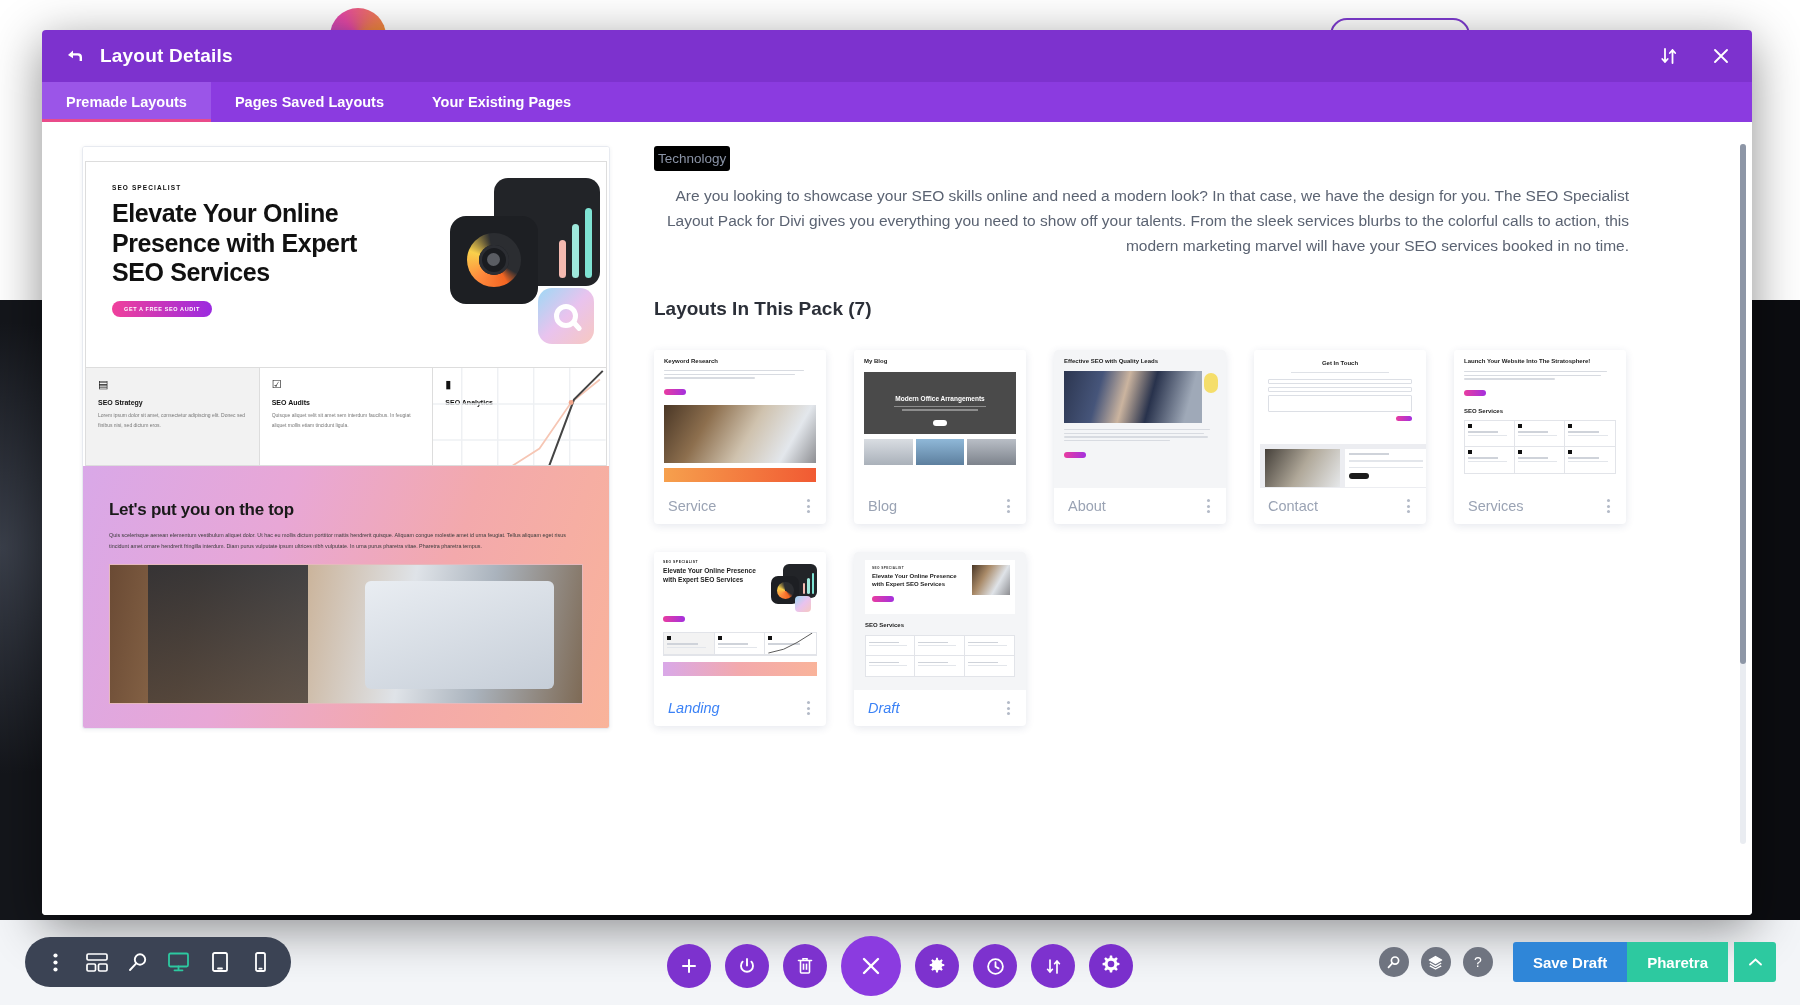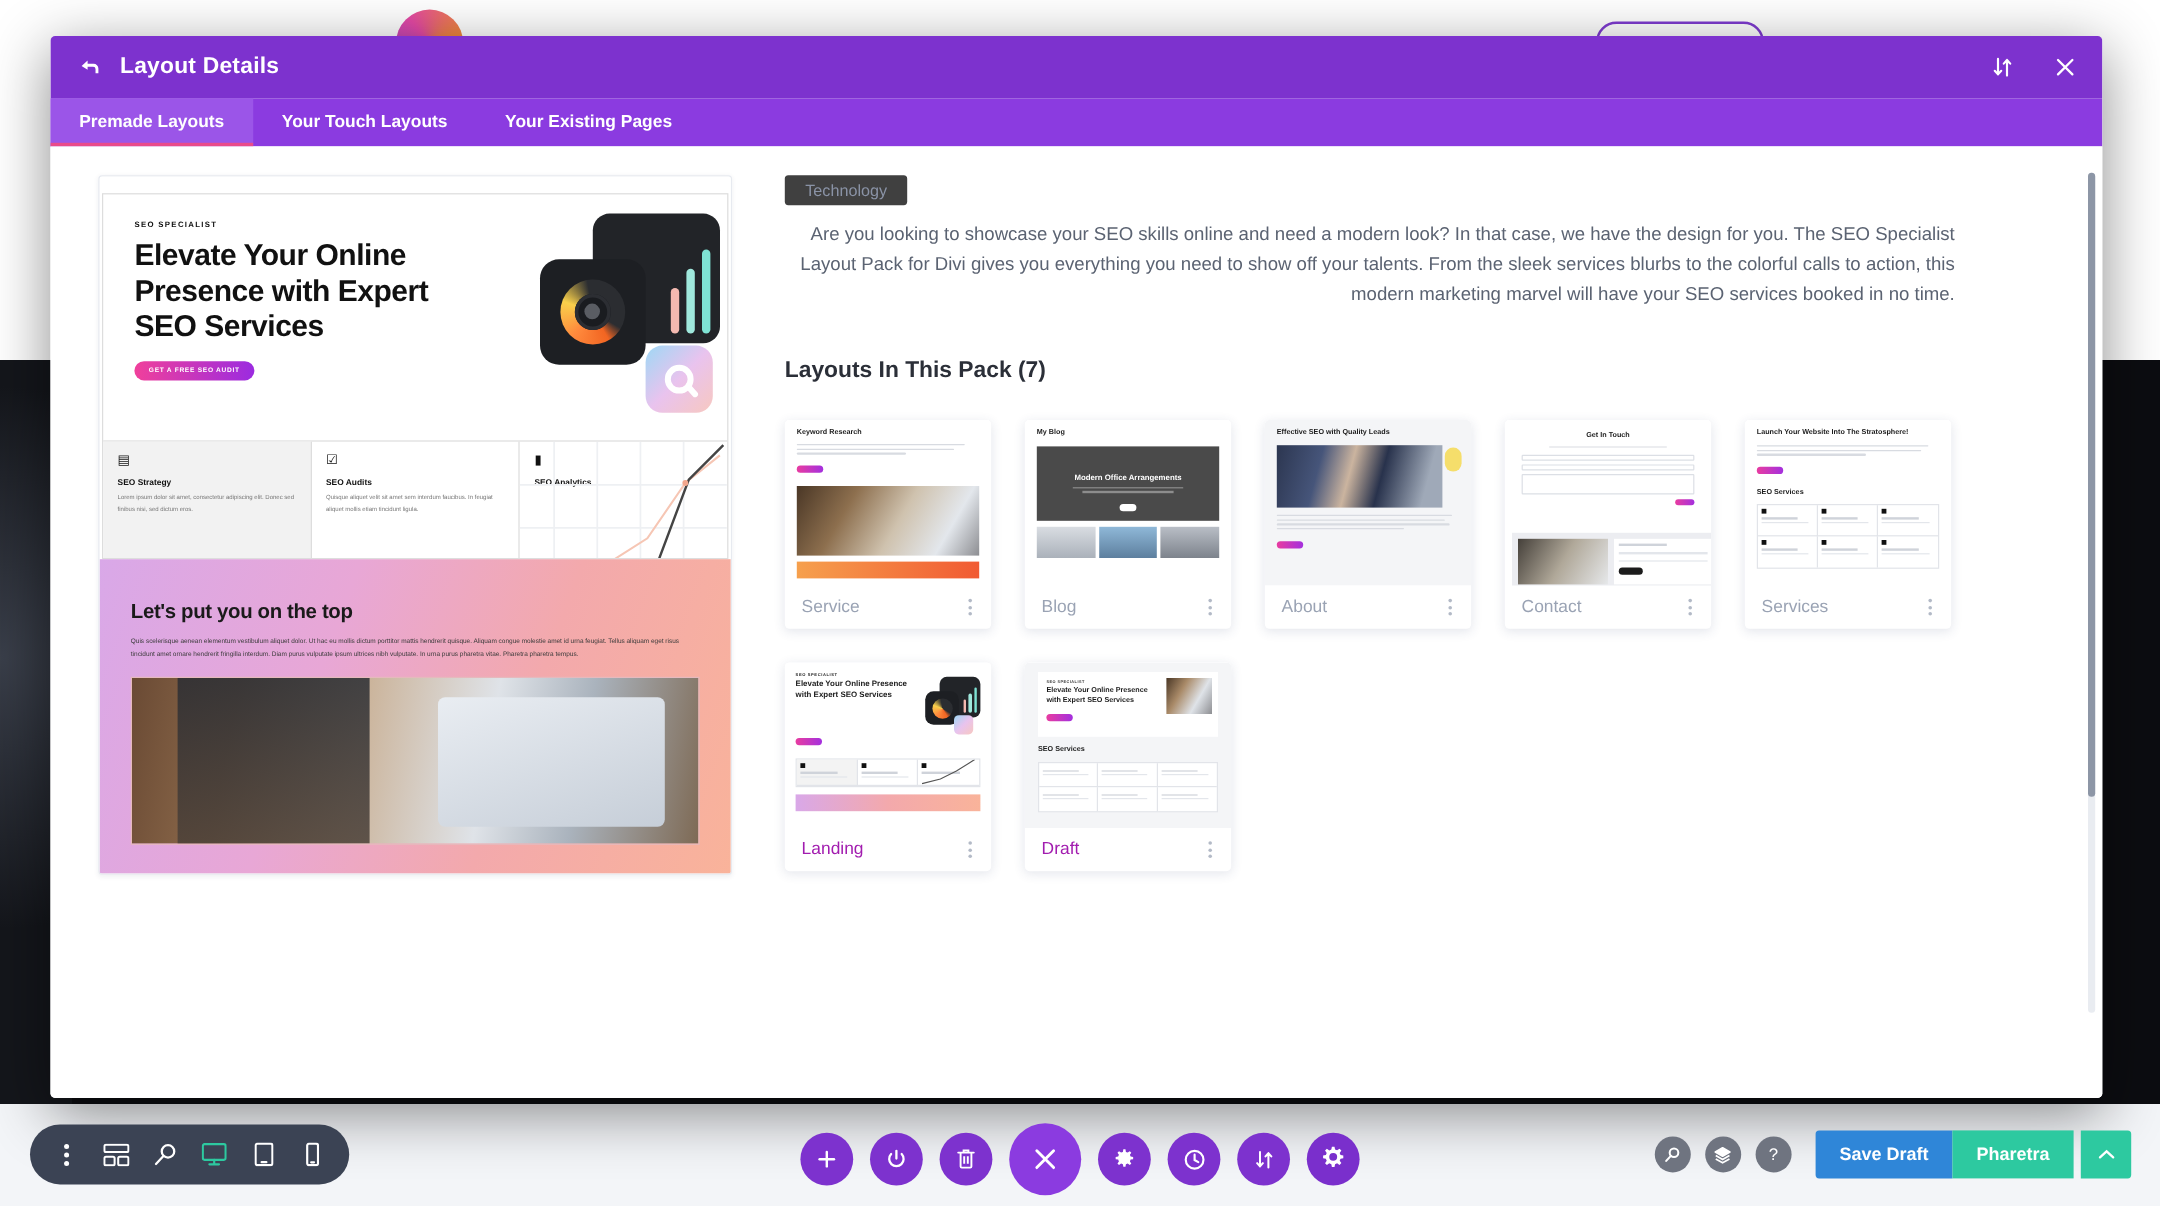--- a/index.html
+++ b/index.html
@@ -119,37 +119,37 @@
 
   .prev-actions { display:flex; width:528px; height:42px; margin-top:0;}
   .btn-demo { flex:1; background:#2DC9A0; color:#fff; display:flex; align-items:center; justify-content:center;
     font-size:15px; cursor:pointer; }
   .btn-use { flex:1; background:#2F86D8; color:#fff; display:flex; align-items:center; justify-content:center;
     font-size:15px; cursor:pointer; }
 
   
   .right-pane { flex:1 1 auto; padding:24px 40px 0 12px; position:relative; overflow:hidden; }
   .cat-badge {
-    display:inline-block; background:#404040; color:#8a93a6; font-size:13.5px;
-    padding:5px 17px; border-radius:3px;
+    display:inline-block; background:#000000; color:#8a93a6; font-size:13.5px;
+    padding:5px 4px; border-radius:3px;
   }
   .r-title { font-size:23px; font-weight:600; color:#2b2f38; margin-top:25px; letter-spacing:-.2px;}
   .r-desc { font-size:15.5px; line-height:1.62; color:#5b6372; margin-top:12px; max-width:975px;text-align:right; }
   .r-sub { font-size:19px; font-weight:600; color:#2b2f38; margin-top:40px; }
 
   .cards { display:flex; flex-wrap:wrap; gap:28px; margin-top:30px; }
   .lcard {
     width:172px; background:#fff; border-radius:4px;
     box-shadow:0 2px 9px rgba(40,60,110,.12);
     overflow:hidden; cursor:pointer; display:flex; flex-direction:column;
   }
   .lcard .thumb { height:138px; background:#fff; overflow:hidden; position:relative; }
   .lcard .lfoot { height:36px; display:flex; align-items:center; justify-content:space-between; padding:0 12px 0 14px; }
   .lfoot-label { font-size:14.5px; color:#9aa3b4; }
-  .lfoot-label.dark { color:#a21caf; }
+  .lfoot-label.dark { color:#3b82f6;font-style:italic; }
   .dots { display:flex; flex-direction:column; gap:2.5px; padding:4px; }
   .dots i { width:3px; height:3px; border-radius:50%; background:#b3bac7; display:block; }
 
   
   .mt { position:absolute; inset:0; background:#fff; }
   .mt.gray { background:#f4f5f7; }
   .mt-pad { padding:8px 10px; }
   .mt-h { font-size:6px; font-weight:800; color:#1c1c1c; line-height:1.25;}
   .mt-lines { margin-top:4px; }
   .mt-lines i { display:block; height:1.3px; background:#d8dbe1; margin-bottom:2.4px; border-radius:1px;}
@@ -232,21 +232,21 @@
         <div class="hdr-btn">
           <svg width="20" height="20" viewBox="0 0 20 20">
             <path d="M4 4 L16 16 M16 4 L4 16" stroke="#fff" stroke-width="1.9" stroke-linecap="round"></path>
           </svg>
         </div>
       </div>
     </div>
 
     <div class="modal-tabs">
       <div class="tab active">Premade Layouts</div>
-      <div class="tab">Your Touch Layouts</div>
+      <div class="tab">Pages Saved Layouts</div>
       <div class="tab">Your Existing Pages</div>
     </div>
 
     <div class="modal-body">
 
       <div class="left-pane">
         <div class="preview-card">
 
           <div class="prev-hero">
             <div class="prev-inner">

